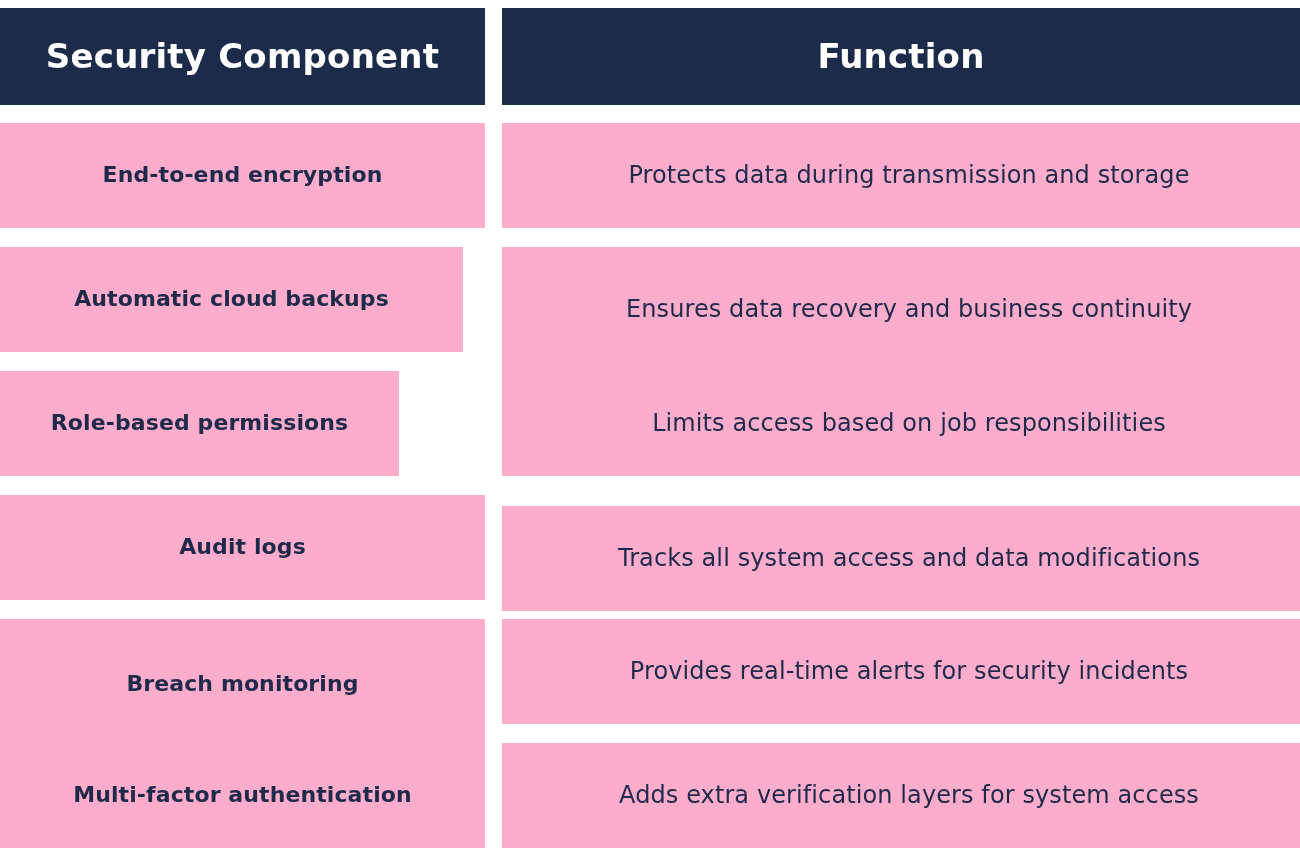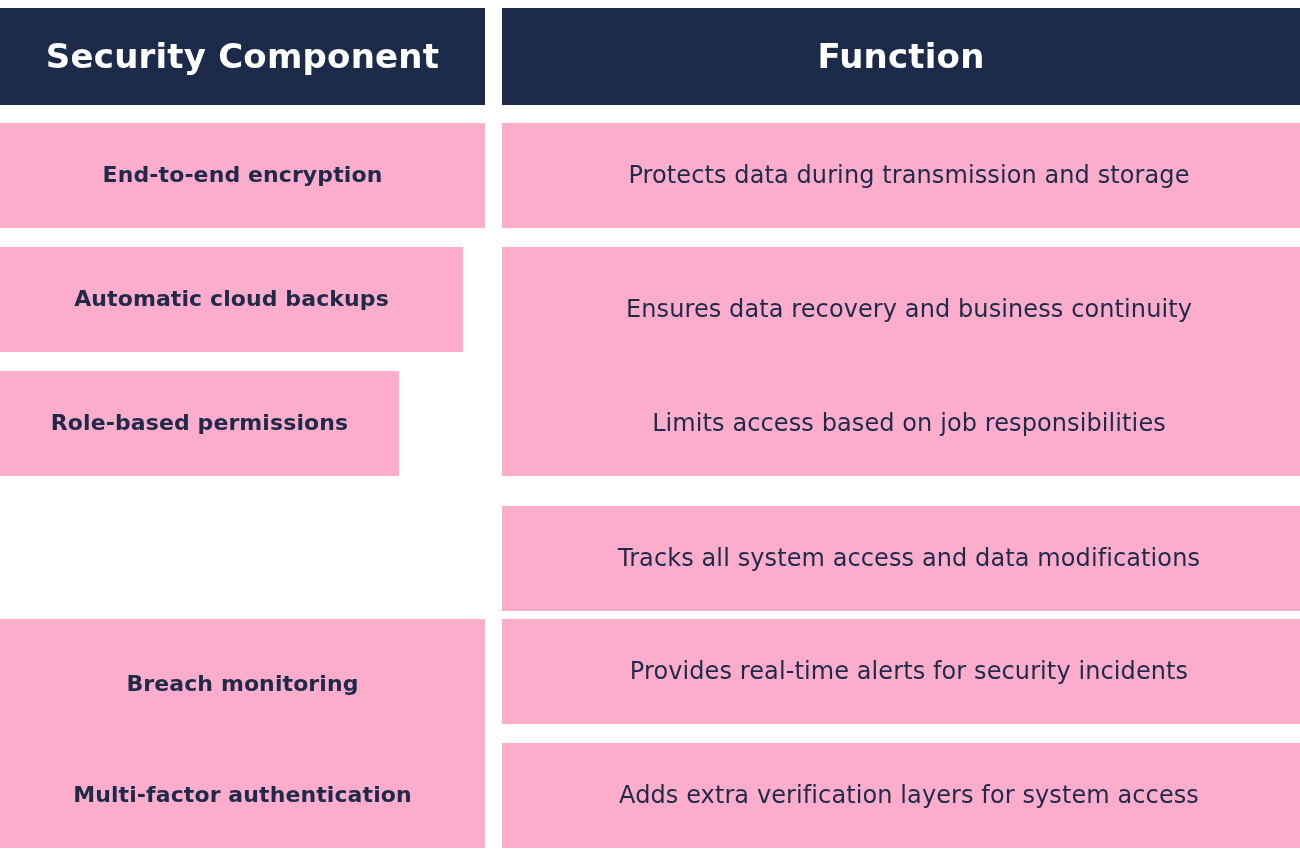--- a/index.html
+++ b/index.html
@@ -99,20 +99,23 @@
     <span class="cell-text">Ensures data recovery and business continuity</span>
   </div>
 
   <div class="cell body-cell col-left" style="top: 371px; height: 105px; left: 0px; width: 399px;">
     <span class="cell-text">Role-based permissions</span>
   </div>
   <div class="cell body-cell col-right" style="top: 371px; height: 105px; left: 502px; width: 798px;">
     <span class="cell-text">Limits access based on job responsibilities</span>
   </div>
 
+  <div class="cell body-cell col-left" style="top: 495px; height: 105px; left: 0px; width: 485px;">
+    <span class="cell-text">Audit logs</span>
+  </div>
   <div class="cell body-cell col-right" style="top: 506px; height: 105px; left: 502px; width: 798px;">
     <span class="cell-text">Tracks all system access and data modifications</span>
   </div>
 
   <div class="cell body-cell col-left" style="top: 619px; height: 131px; left: 0px; width: 485px;">
     <span class="cell-text">Breach monitoring</span>
   </div>
   <div class="cell body-cell col-right" style="top: 619px; height: 105px; left: 502px; width: 798px;">
     <span class="cell-text">Provides real-time alerts for security incidents</span>
   </div>

